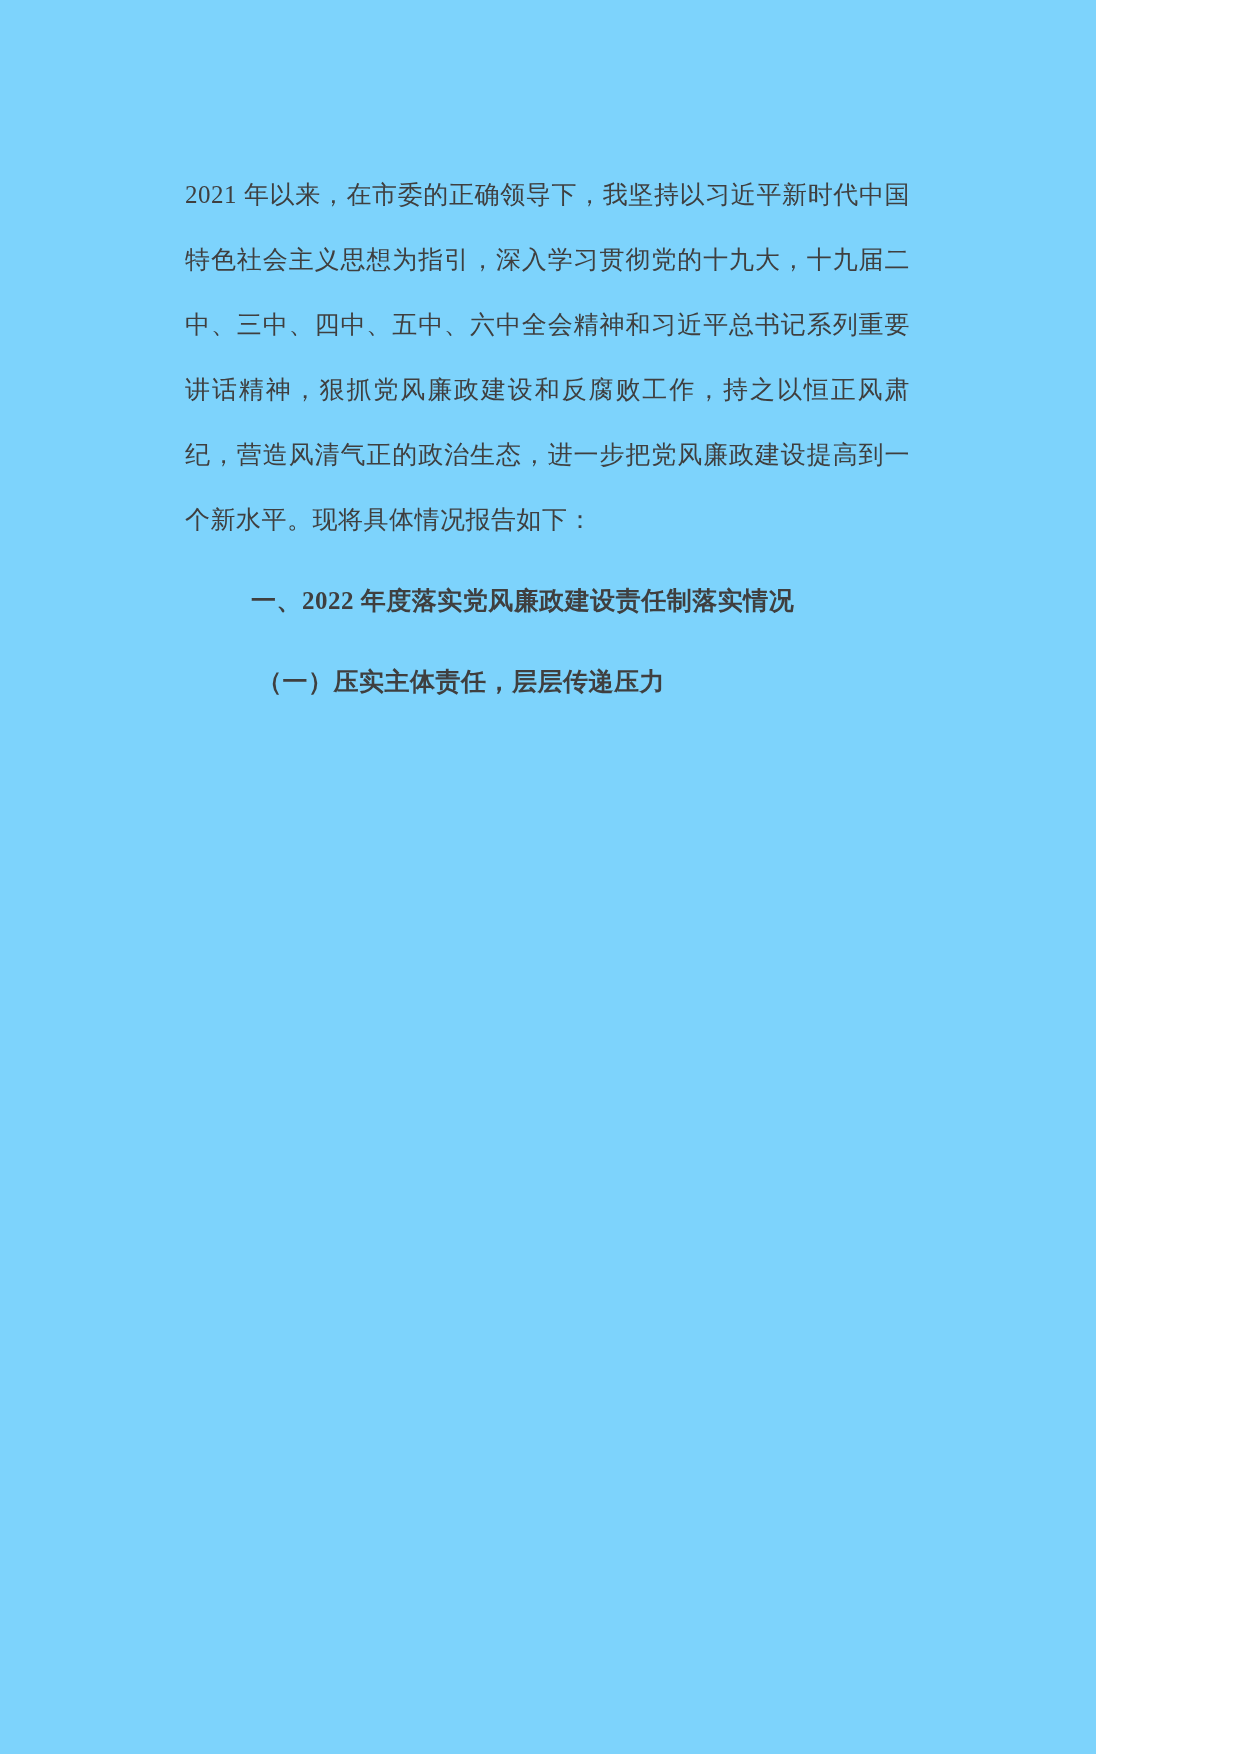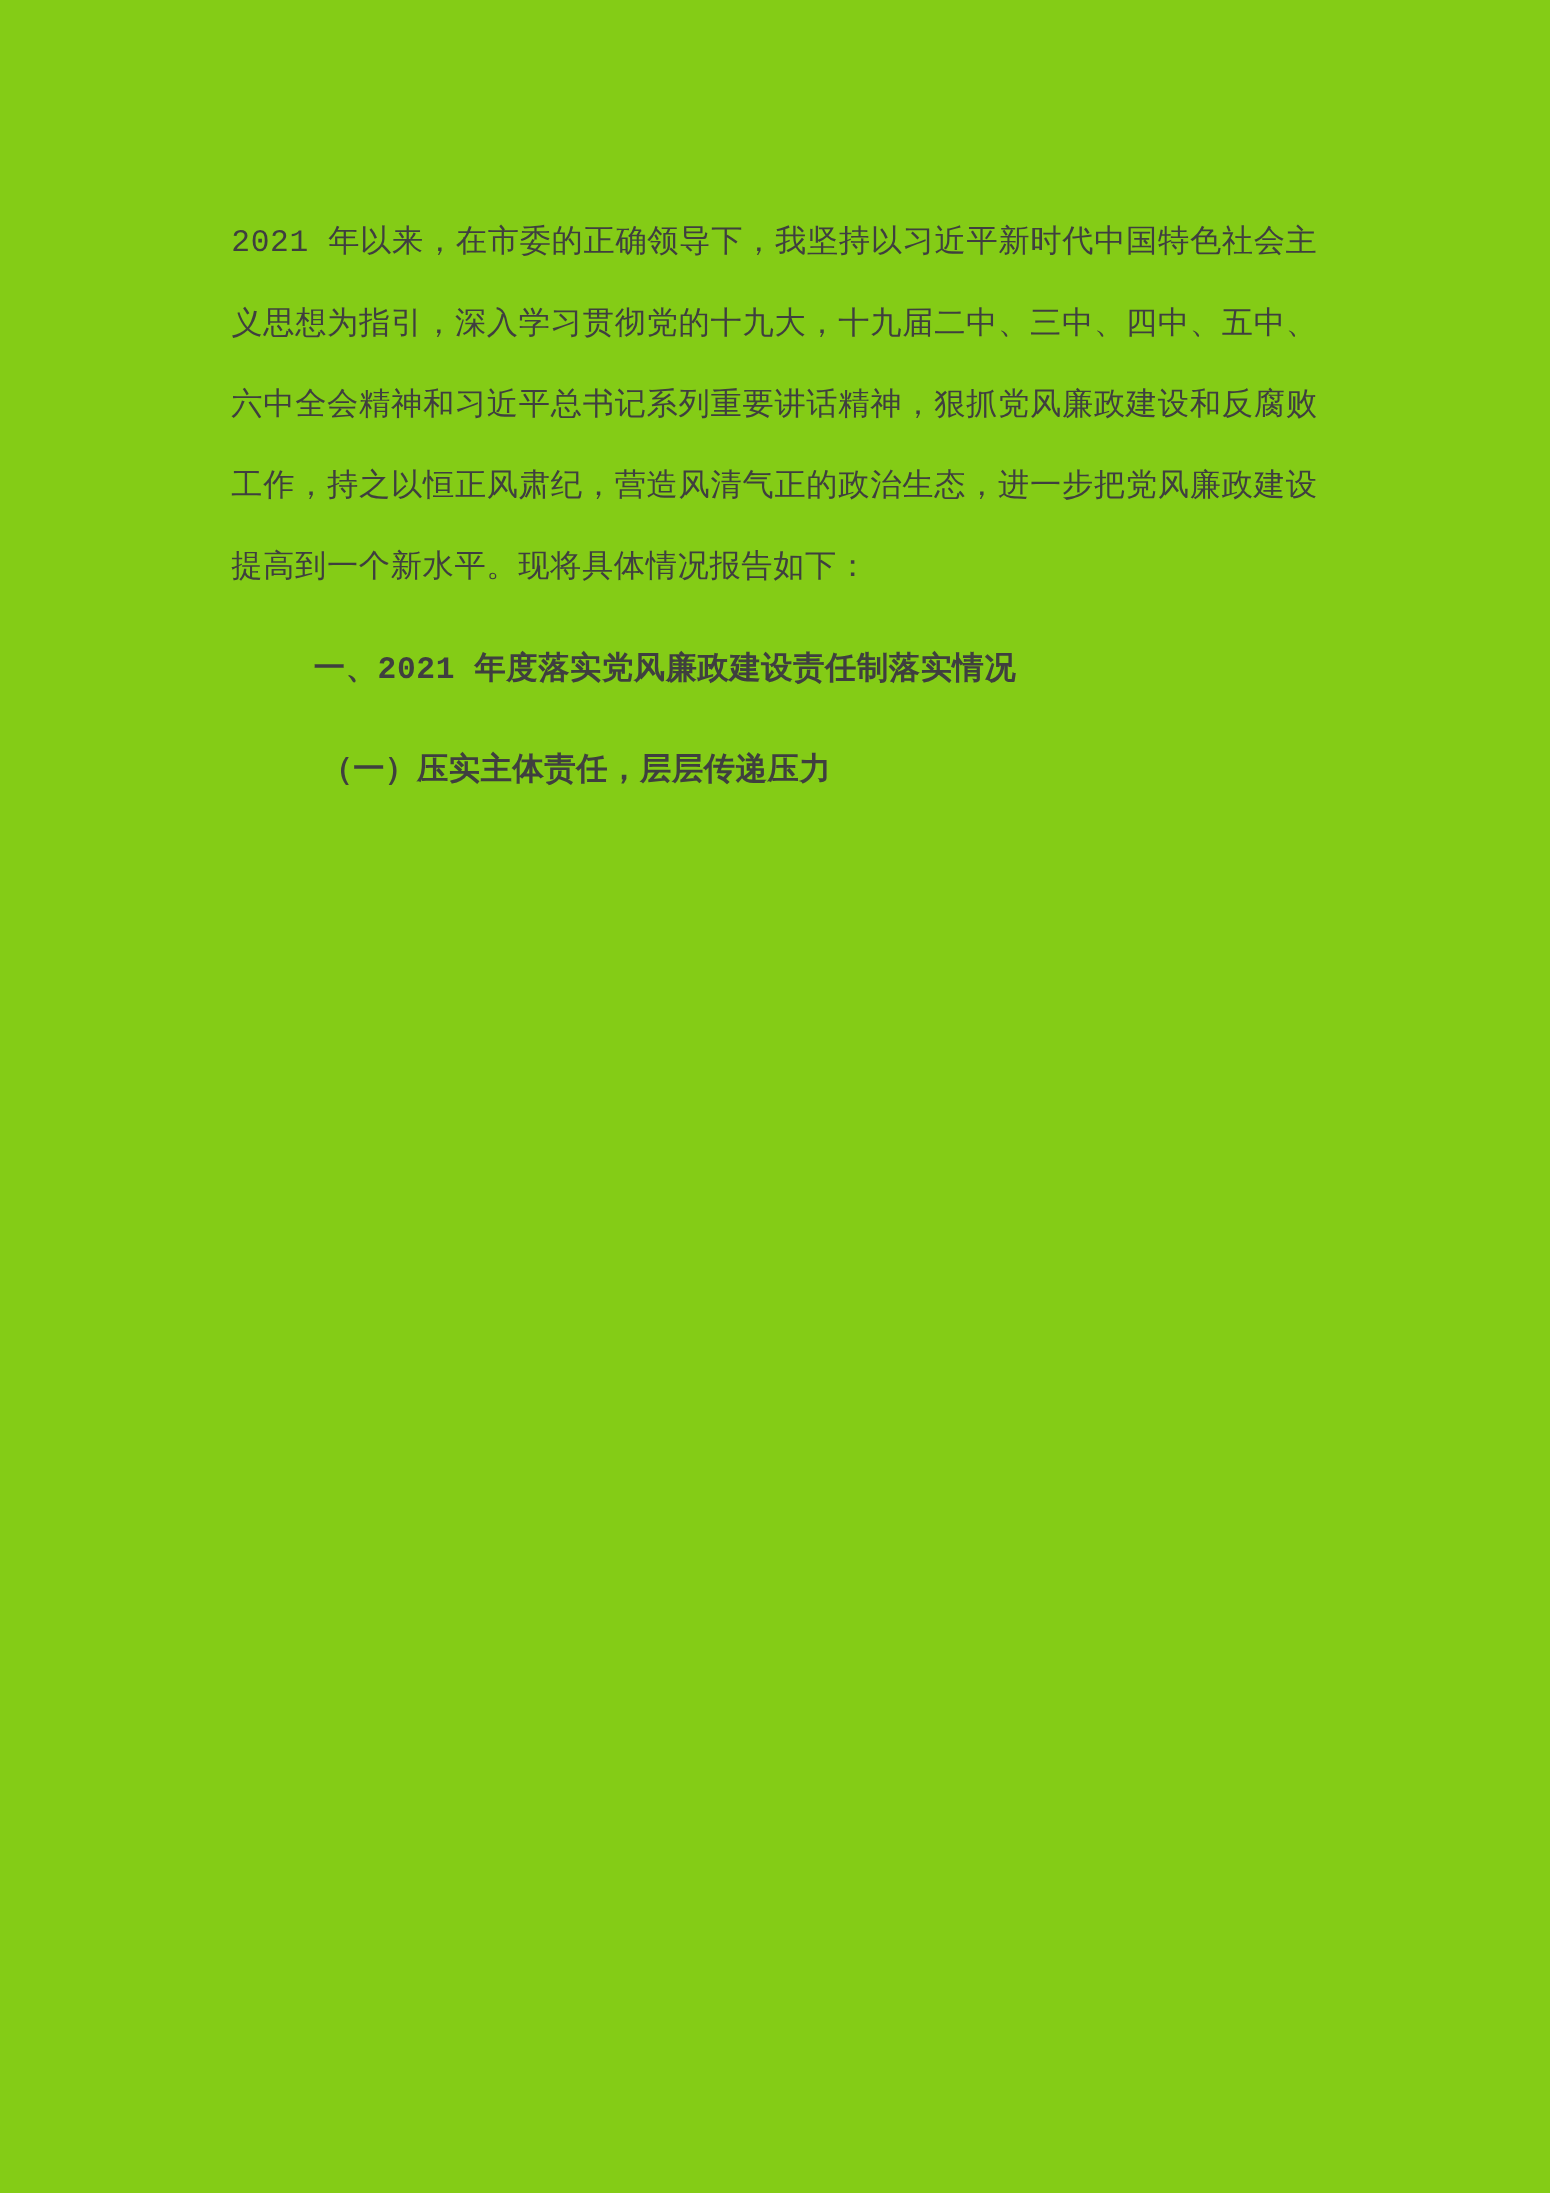--- a/index.html
+++ b/index.html
@@ -2,26 +2,26 @@
 <html><head>
 <meta charset="utf-8">
 <style>
   html, body {
     margin: 0;
     padding: 0;
     background: #ffffff;
   }
   .page {
     position: relative;
-    width: 1240px;
+    width: 1096px;
     height: 1754px;
     box-sizing: border-box;
-    background: #84cc16;
+    background: #7dd3fc;
     padding: 162px 186px 0 185px;
-    font-family: Liberation Mono, monospace;
+    font-family: Liberation Serif, serif;
     color: #3f3f3f;
     overflow: hidden;
   }
   .page p {
     margin: 0 0 16px 0;
     font-size: 25px;
     line-height: 65px;
     text-align: justify;
     text-justify: inter-ideograph;
     word-break: break-all;
@@ -42,18 +42,18 @@
   .para-numbered {
     text-indent: 62px;
   }
 </style>
 </head>
 <body>
 
 <div class="page">
   <p class="para-intro">2021 年以来，在市委的正确领导下，我坚持以习近平新时代中国特色社会主义思想为指引，深入学习贯彻党的十九大，十九届二中、三中、四中、五中、六中全会精神和习近平总书记系列重要讲话精神，狠抓党风廉政建设和反腐败工作，持之以恒正风肃纪，营造风清气正的政治生态，进一步把党风廉政建设提高到一个新水平。现将具体情况报告如下：</p>
 
-  <p class="heading-1">一、2021 年度落实党风廉政建设责任制落实情况</p>
+  <p class="heading-1">一、2022 年度落实党风廉政建设责任制落实情况</p>
 
   <p class="heading-2">（一）压实主体责任，层层传递压力</p>
 
 
 </div>
 
 </body></html>

